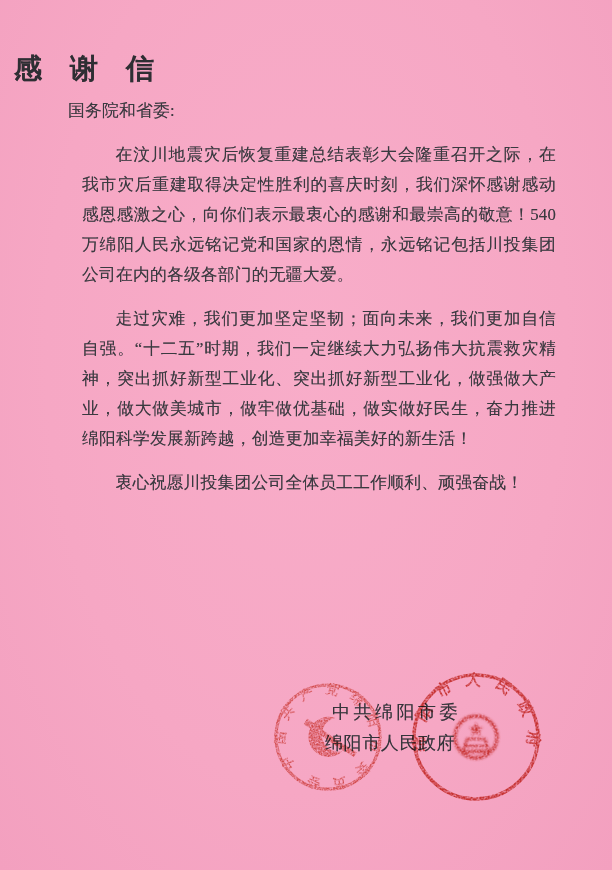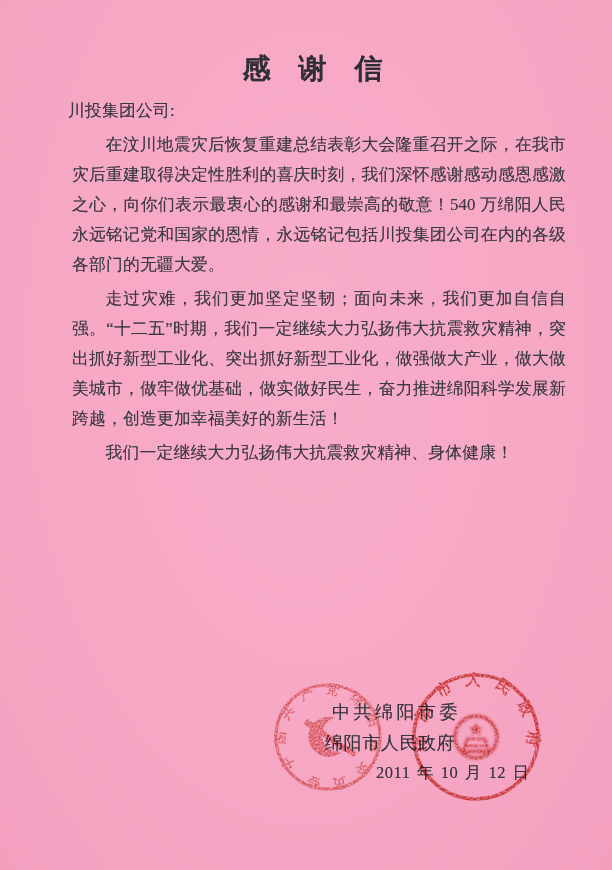--- a/index.html
+++ b/index.html
@@ -6,63 +6,61 @@
   body{width:612px;height:870px;overflow:hidden;}
   .page{
     position:relative;width:612px;height:870px;
     background:#f6a7c4;
     background:radial-gradient(ellipse at 50% 40%, #f8adc9 0%, #f6a7c4 60%, #f3a0bf 100%);
     font-family:"Liberation Serif","DejaVu Serif",serif;
     color:#3a3a40;
   }
   .title{
     position:absolute;top:50px;left:14px;right:0;
-    text-align:center;
     font-size:28px;font-weight:700;color:#2e2e33;
     word-spacing:19px;letter-spacing:1px;
     text-shadow:0 0 0.6px rgba(40,40,45,.55);
   }
   .content{
     position:absolute;left:68px;top:96px;width:502px;
     font-size:16.8px;line-height:30px;
     text-align:justify;
     letter-spacing:0.2px;
     text-shadow:0 0 0.5px rgba(45,45,50,.45);
   }
   .salutation{white-space:nowrap;}
-  .para{margin:4px;text-indent:2em;}
+  .para{margin:14px;text-indent:2em;}
   .signature-line{
     position:absolute;white-space:nowrap;color:#35353b;
     text-shadow:0 0 0.5px rgba(45,45,50,.45);
   }
   .sig-org1{left:332px;top:700px;font-size:18px;letter-spacing:3.5px;}
   .sig-org2{left:325px;top:731px;font-size:18px;letter-spacing:0.6px;}
   .sig-date{left:376px;top:762px;font-size:16.5px;letter-spacing:0.5px;word-spacing:2px;}
   .seal{position:absolute;mix-blend-mode:multiply;pointer-events:none;}
   .seal-party{left:272px;top:681px;opacity:.78;}
   .seal-gov{left:410px;top:671px;opacity:.88;}
   .seal text{font-family:"Liberation Serif","DejaVu Serif",serif;font-weight:700;}
 </style>
 </head>
 <body>
 
 <div class="page">
 
   <div class="title">感 谢 信</div>
 
   <div class="content">
-    <div class="salutation">川投集团公司:</div>
+    <div class="salutation">国务院和省委:</div>
     <p class="para">在汶川地震灾后恢复重建总结表彰大会隆重召开之际，在我市灾后重建取得决定性胜利的喜庆时刻，我们深怀感谢感动感恩感激之心，向你们表示最衷心的感谢和最崇高的敬意！540 万绵阳人民永远铭记党和国家的恩情，永远铭记包括川投集团公司在内的各级各部门的无疆大爱。</p>
     <p class="para">走过灾难，我们更加坚定坚韧；面向未来，我们更加自信自强。“十二五”时期，我们一定继续大力弘扬伟大抗震救灾精神，突出抓好新型工业化、突出抓好新型工业化，做强做大产业，做大做美城市，做牢做优基础，做实做好民生，奋力推进绵阳科学发展新跨越，创造更加幸福美好的新生活！</p>
-    <p class="para">我们一定继续大力弘扬伟大抗震救灾精神、身体健康！</p>
+    <p class="para">衷心祝愿川投集团公司全体员工工作顺利、顽强奋战！</p>
   </div>
 
   <div class="signature-line sig-org1">中共绵阳市委</div>
   <div class="signature-line sig-org2">绵阳市人民政府</div>
-  <div class="signature-line sig-date">2011 年 10 月 12 日</div>
 
   <svg class="seal seal-party" width="112" height="112" viewBox="-56 -56 112 112">
     <defs>
       <path id="ring-party" d="M -43,0 A 43,43 0 1 1 43,0 A 43,43 0 1 1 -43,0"></path>
       <filter id="stamp-party" x="-25%" y="-25%" width="150%" height="150%">
         <feTurbulence type="fractalNoise" baseFrequency="0.55" numOctaves="2" seed="7" result="n"></feTurbulence>
         <feColorMatrix in="n" type="matrix" values="0 0 0 0 1  0 0 0 0 1  0 0 0 0 1  0 0 0 1.7 -0.25" result="a"></feColorMatrix>
         <feGaussianBlur in="SourceGraphic" stdDeviation="0.55" result="b"></feGaussianBlur>
         <feComposite in="b" in2="a" operator="in"></feComposite>
       </filter>

